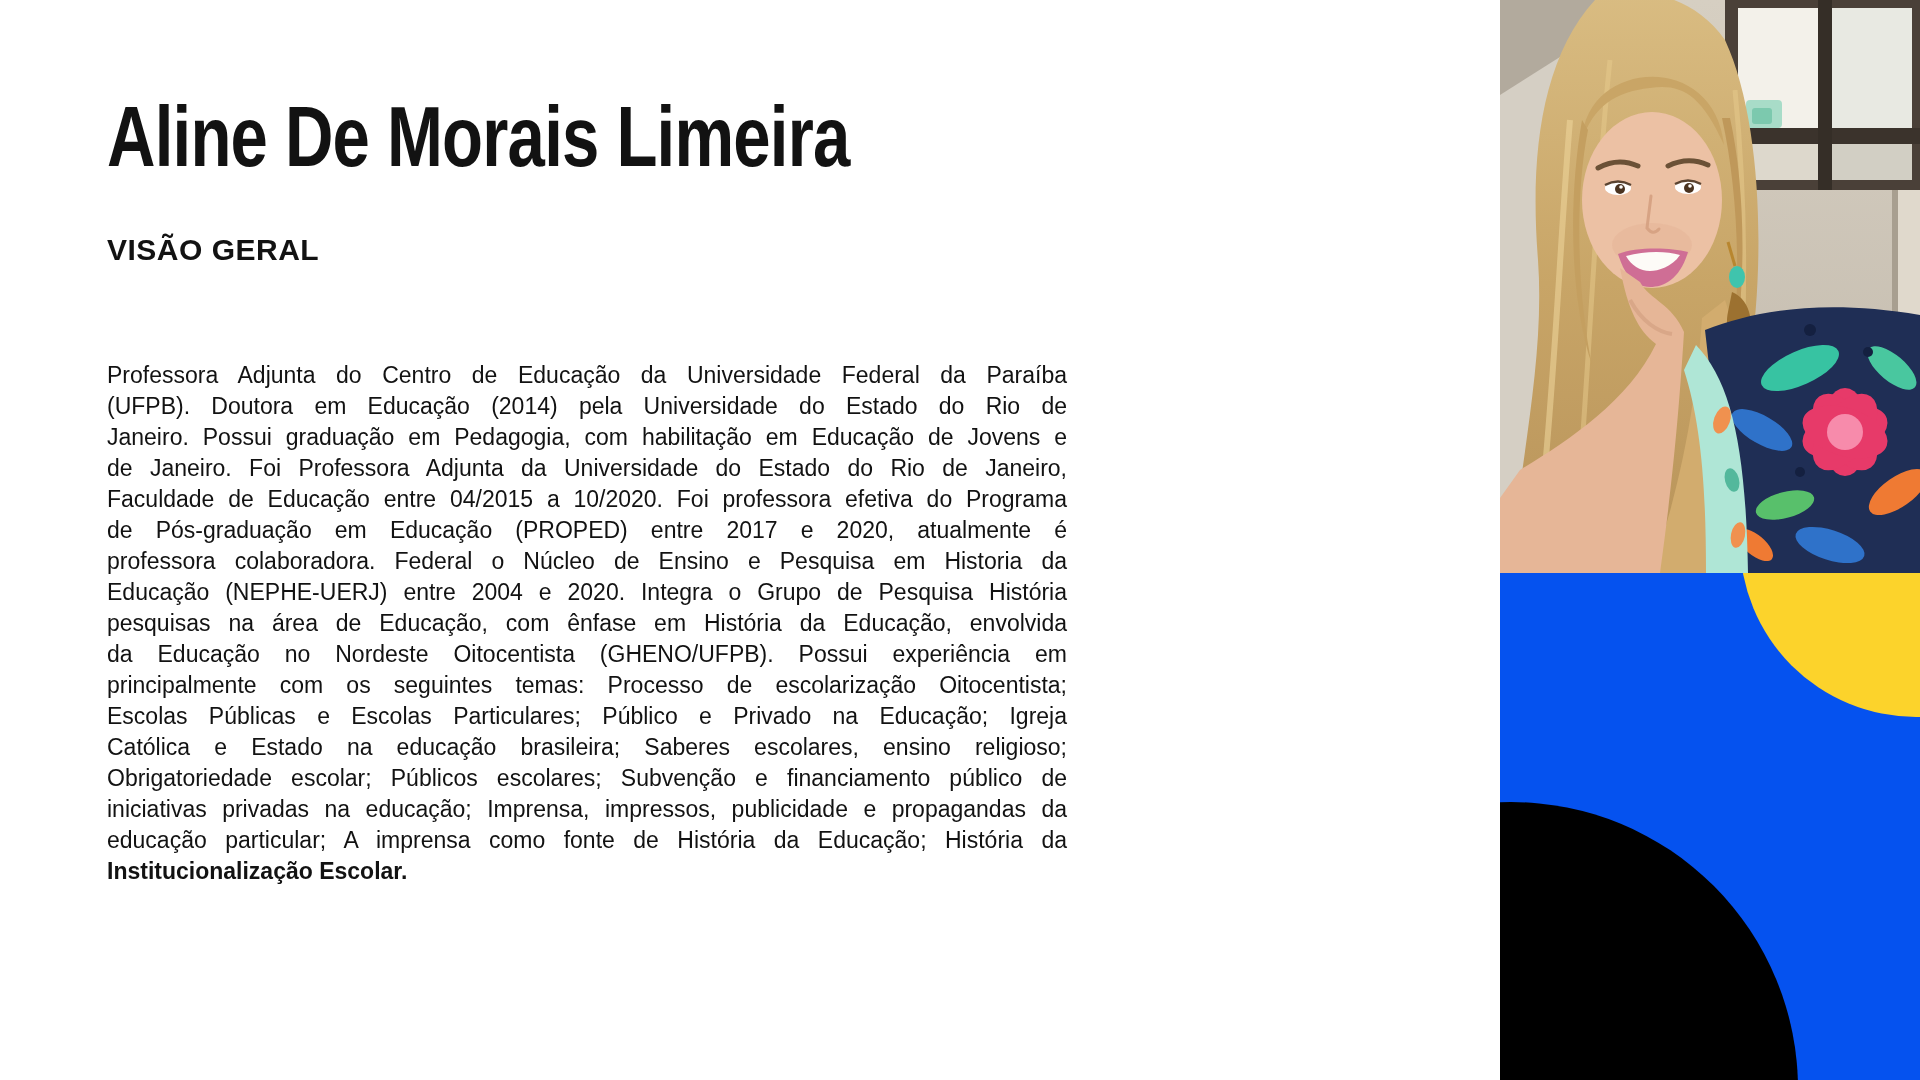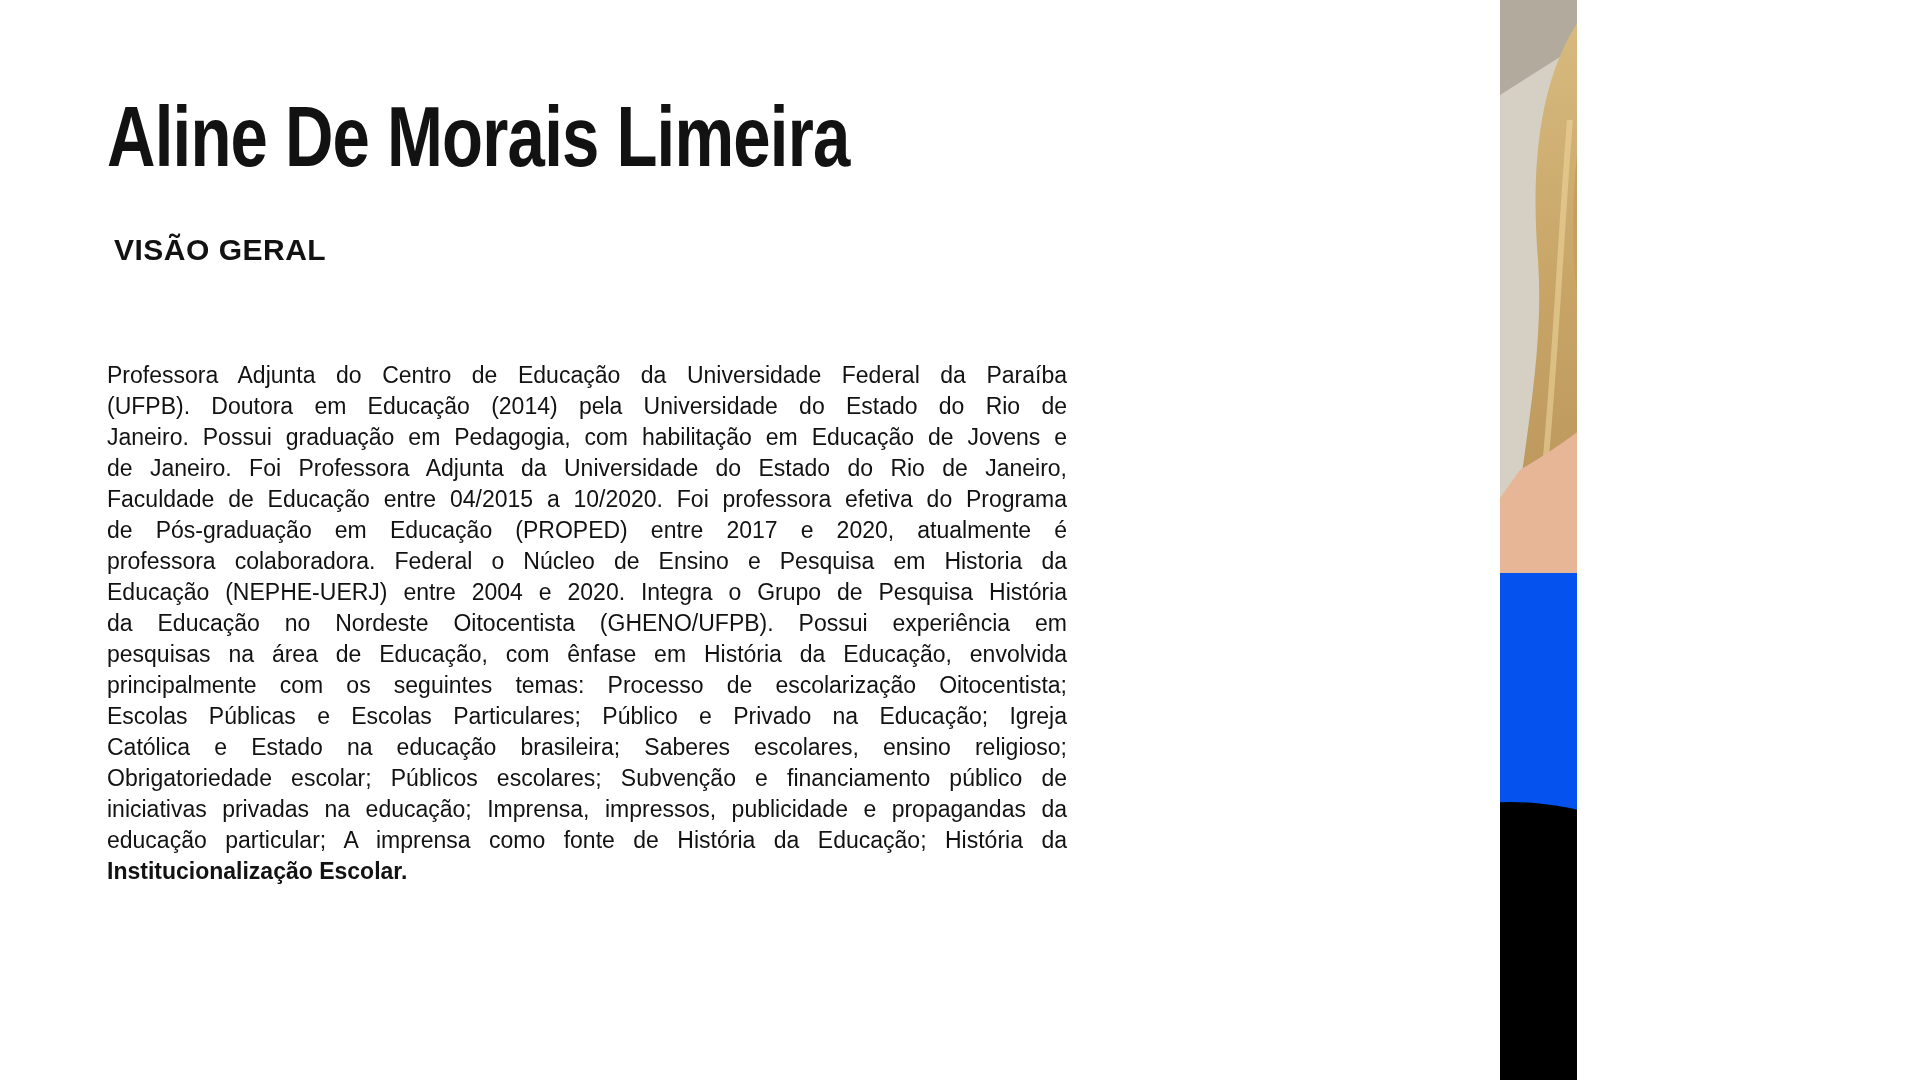--- a/index.html
+++ b/index.html
@@ -3,21 +3,21 @@
 <meta charset="utf-8">
 <style>
   html, body {
     margin: 0;
     padding: 0;
     background: #ffffff;
     font-family: "Liberation Sans", "DejaVu Sans", sans-serif;
   }
   .page {
     position: relative;
-    width: 1577px;
+    width: 1920px;
     height: 1080px;
     background: var(--background, #ffffff);
     overflow: hidden;
   }
   
   .title {
     position: absolute;
     left: 107px;
     top: 93px;
     margin: 0;
@@ -25,21 +25,21 @@
     font-weight: 700;
     line-height: 1;
     letter-spacing: -1px;
     color: var(--text, #121212);
     white-space: nowrap;
     transform: scaleX(0.78);
     transform-origin: left top;
   }
   .subtitle {
     position: absolute;
-    left: 114px;
+    left: 107px;
     top: 233px;
     margin: 0;
     font-size: 30px;
     font-weight: 700;
     letter-spacing: 0.5px;
     color: var(--text, #121212);
     white-space: nowrap;
   }
   .bio {
     position: absolute;
@@ -108,22 +108,22 @@
     <h2 class="subtitle">VISÃO GERAL</h2>
     <div class="bio">
         <div class="bio-line">Professora Adjunta do Centro de Educação da Universidade Federal da Paraíba</div>
         <div class="bio-line">(UFPB). Doutora em Educação (2014) pela Universidade do Estado do Rio de</div>
         <div class="bio-line">Janeiro. Possui graduação em Pedagogia, com habilitação em Educação de Jovens e</div>
         <div class="bio-line">de Janeiro. Foi Professora Adjunta da Universidade do Estado do Rio de Janeiro,</div>
         <div class="bio-line">Faculdade de Educação entre 04/2015 a 10/2020. Foi professora efetiva do Programa</div>
         <div class="bio-line">de Pós-graduação em Educação (PROPED) entre 2017 e 2020, atualmente é</div>
         <div class="bio-line">professora colaboradora. Federal o Núcleo de Ensino e Pesquisa em Historia da</div>
         <div class="bio-line">Educação (NEPHE-UERJ) entre 2004 e 2020. Integra o Grupo de Pesquisa História</div>
+        <div class="bio-line">pesquisas na área de Educação, com ênfase em História da Educação, envolvida</div>
         <div class="bio-line">da Educação no Nordeste Oitocentista (GHENO/UFPB). Possui experiência em</div>
-        <div class="bio-line">pesquisas na área de Educação, com ênfase em História da Educação, envolvida</div>
         <div class="bio-line">principalmente com os seguintes temas: Processo de escolarização Oitocentista;</div>
         <div class="bio-line">Escolas Públicas e Escolas Particulares; Público e Privado na Educação; Igreja</div>
         <div class="bio-line">Católica e Estado na educação brasileira; Saberes escolares, ensino religioso;</div>
         <div class="bio-line">Obrigatoriedade escolar; Públicos escolares; Subvenção e financiamento público de</div>
         <div class="bio-line">iniciativas privadas na educação; Imprensa, impressos, publicidade e propagandas da</div>
         <div class="bio-line">educação particular; A imprensa como fonte de História da Educação; História da</div>
         <div class="bio-line">Institucionalização Escolar.</div>
       </div>
   </div>
 

